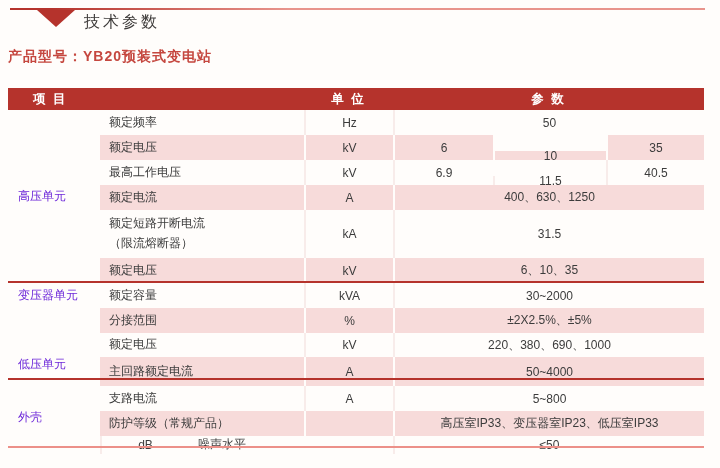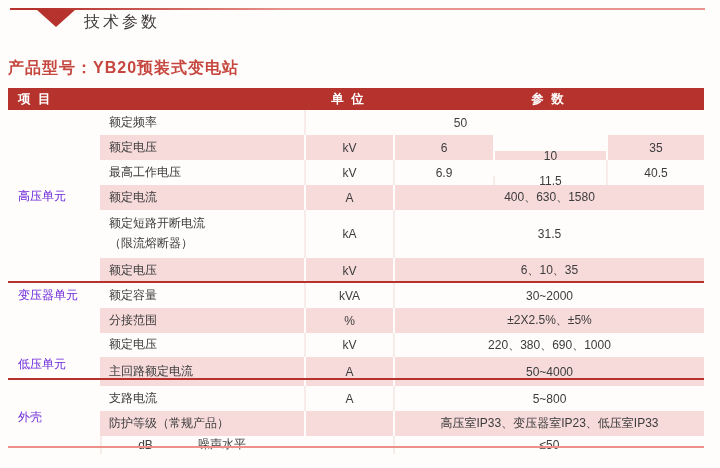--- a/index.html
+++ b/index.html
@@ -8,28 +8,28 @@
     background:#fffdfb;color:#3c3c3c;
     font-family:"Liberation Sans","DejaVu Sans",sans-serif;
   }
   
   .top-line{position:absolute;left:10px;top:8px;width:695px;height:2px;
     background:linear-gradient(to right,#b5332c 0%,#b5332c 6%,#e8948c 40%,#e8948c 100%);}
   .tri{position:absolute;left:37px;top:10px;width:0;height:0;
     border-left:19px solid transparent;border-right:19px solid transparent;
     border-top:17px solid #b5332c;}
   .title{position:absolute;left:84px;top:12px;font-size:16px;letter-spacing:3px;color:#3d3a39;}
-  .product{position:absolute;left:8px;top:58px;font-size:16px;font-weight:bold;
+  .product{position:absolute;left:8px;top:48px;font-size:14px;font-weight:bold;
     letter-spacing:1px;color:#c5473f;}
 
   
   .table{position:absolute;left:8px;top:88px;width:696px;height:360px;}
   .thead{display:flex;align-items:center;height:22px;background:#b5332c;color:#ffffff;
     font-size:12.5px;font-weight:bold;}
-  .th-item{width:296px;padding-left:10px;box-sizing:border-box;letter-spacing:2px;}
+  .th-item{width:296px;padding-left:25px;box-sizing:border-box;letter-spacing:2px;}
   .th-unit{width:89px;text-align:center;letter-spacing:2px;}
   .th-param{width:311px;text-align:center;letter-spacing:2px;}
 
   .row{display:flex;font-size:12px;}
   .h25{height:25px}.h48{height:48px}.h24{height:24px}.h23{height:29px}.h18{height:18px}
   .c{display:flex;align-items:center;box-sizing:border-box;}
   .g{width:92px;}
   .item{width:204px;padding-left:9px;white-space:pre-line;line-height:1.65;}
   .unit{width:89px;justify-content:center;border-left:2px solid;}
   .param{width:311px;justify-content:center;border-left:2px solid;text-align:center;}
@@ -64,20 +64,21 @@
 
   <div class="thead">
     <div class="th-item">项 目</div>
     <div class="th-unit">单 位</div>
     <div class="th-param">参 数</div>
   </div>
 
   <div class="row white h25">
     <div class="c g"></div>
     <div class="c item">额定频率</div>
+    <div class="c unit">Hz</div>
     <div class="c param">50</div>
   </div>
 
   <div class="row pink h25">
     <div class="c g"></div>
     <div class="c item">额定电压</div>
     <div class="c unit">kV</div>
     <div class="c pa">6</div>
     <div class="c pb">10</div>
     <div class="c pc">35</div>
@@ -89,21 +90,21 @@
     <div class="c unit">kV</div>
     <div class="c pa">6.9</div>
     <div class="c pb">11.5</div>
     <div class="c pc">40.5</div>
   </div>
 
   <div class="row pink h25">
     <div class="c g"></div>
     <div class="c item">额定电流</div>
     <div class="c unit">A</div>
-    <div class="c param">400、630、1580</div>
+    <div class="c param">400、630、1250</div>
   </div>
 
   <div class="row white h48">
     <div class="c g"></div>
     <div class="c item">额定短路开断电流
 （限流熔断器）</div>
     <div class="c unit">kA</div>
     <div class="c param">31.5</div>
   </div>
 

